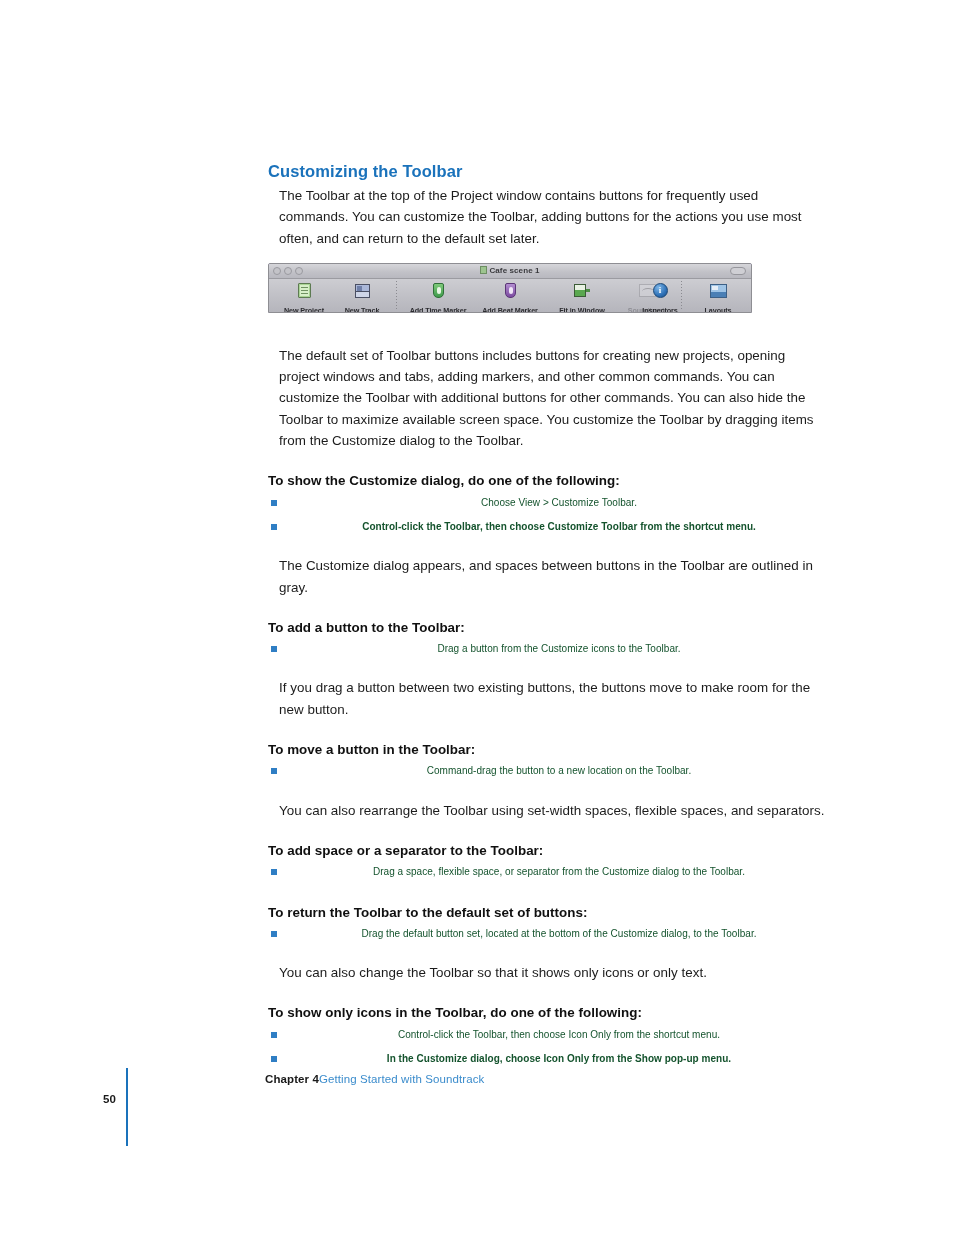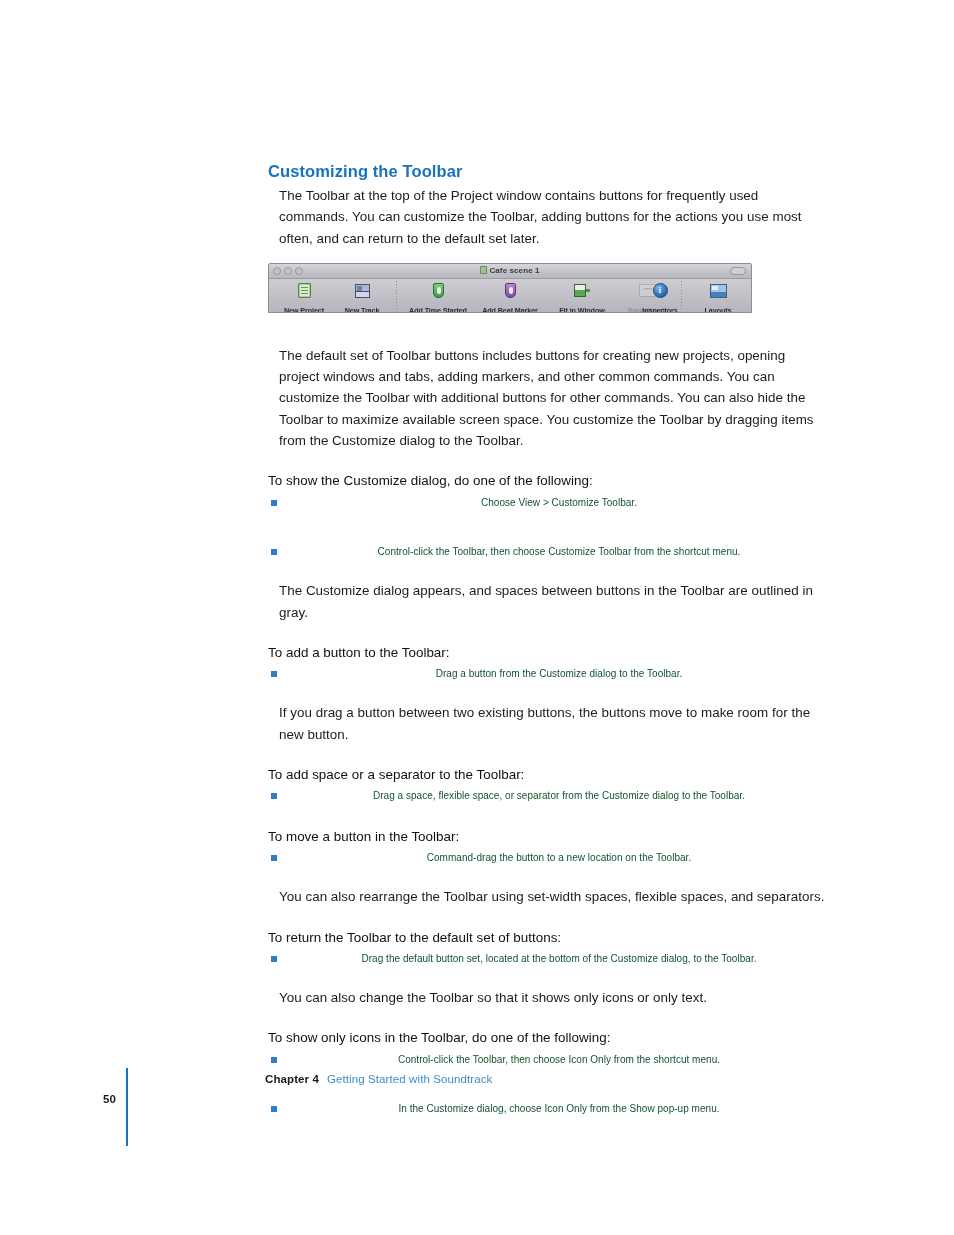--- a/index.html
+++ b/index.html
@@ -47,21 +47,21 @@
     margin: 0 0 0 11px;
     color: #1c1c1c;
     letter-spacing: 0.03px;
   }
 
   p.spaced { margin-top: 18px; }
 
   h2.proc-head {
     font-size: 13.4px;
     line-height: 21.3px;
-    font-weight: normal;
+    font-weight: bold;
     margin: 0;
     color: #101010;
     letter-spacing: 0.03px;
   }
 
   .proc-block { margin-top: 19px; }
 
   ul.bullets {
     list-style: none;
     margin: 0;
@@ -70,21 +70,21 @@
   ul.bullets li {
     position: relative;
     padding-left: 22px;
     font-size: 10px;
     line-height: 21.3px;
     color: #14532d;
     margin-top: 0;
     letter-spacing: 0.03px;
     text-align: center;
   }
-  ul.bullets li + li { margin-top: 28px; }
+  ul.bullets li + li { margin-top: 3px; font-weight: bold; }
   ul.bullets li .bullet-mark {
     position: absolute;
     left: 3px;
     top: 8px;
     width: 6px;
     height: 6px;
     background: #2f7ec4;
     display: block;
   }
 
@@ -371,21 +371,20 @@
     font-size: 11.5px;
     letter-spacing: 0.1px;
     white-space: nowrap;
   }
   .footer-text .chap {
     font-weight: bold;
     color: #1a1a1a;
   }
   .footer-text .chap-title {
     color: #3b8ccc;
-    margin-left: 8px;
   }
 </style>
 </head>
 <body>
 
 <div class="page">
 
   <div class="content">
 
     <h1 class="section-title">Customizing the Toolbar</h1>
@@ -401,38 +400,38 @@
       <ul class="bullets">
         <li><span class="bullet-mark"></span><span>Choose View &gt; Customize Toolbar.</span></li>
         <li><span class="bullet-mark"></span><span>Control-click the Toolbar, then choose Customize Toolbar from the shortcut menu.</span></li>
       </ul>
       <p class="body spaced">The Customize dialog appears, and spaces between buttons in the Toolbar are outlined in gray.</p>
     </div>
 
     <div class="proc-block">
       <h2 class="proc-head">To add a button to the Toolbar:</h2>
       <ul class="bullets">
-        <li><span class="bullet-mark"></span><span>Drag a button from the Customize dialog to the Toolbar.</span></li>
+        <li><span class="bullet-mark"></span><span>Drag a button from the Customize icons to the Toolbar.</span></li>
       </ul>
       <p class="body spaced">If you drag a button between two existing buttons, the buttons move to make room for the new button.</p>
-    </div>
-
-    <div class="proc-block">
-      <h2 class="proc-head">To add space or a separator to the Toolbar:</h2>
-      <ul class="bullets">
-        <li><span class="bullet-mark"></span><span>Drag a space, flexible space, or separator from the Customize dialog to the Toolbar.</span></li>
-      </ul>
     </div>
 
     <div class="proc-block">
       <h2 class="proc-head">To move a button in the Toolbar:</h2>
       <ul class="bullets">
         <li><span class="bullet-mark"></span><span>Command-drag the button to a new location on the Toolbar.</span></li>
       </ul>
       <p class="body spaced">You can also rearrange the Toolbar using set-width spaces, flexible spaces, and separators.</p>
+    </div>
+
+    <div class="proc-block">
+      <h2 class="proc-head">To add space or a separator to the Toolbar:</h2>
+      <ul class="bullets">
+        <li><span class="bullet-mark"></span><span>Drag a space, flexible space, or separator from the Customize dialog to the Toolbar.</span></li>
+      </ul>
     </div>
 
     <div class="proc-block">
       <h2 class="proc-head">To return the Toolbar to the default set of buttons:</h2>
       <ul class="bullets">
         <li><span class="bullet-mark"></span><span>Drag the default button set, located at the bottom of the Customize dialog, to the Toolbar.</span></li>
       </ul>
       <p class="body spaced">You can also change the Toolbar so that it shows only icons or only text.</p>
     </div>
 
@@ -478,21 +477,21 @@
               </span>
             <span class="label">New Track</span>
           </div>
 
           <div class="tb-sep"></div>
 
           <div class="tb-btn wide">
             <span class="glyph">
                 <span class="ic ic-timemarker"></span>
               </span>
-            <span class="label">Add Time Started</span>
+            <span class="label">Add Time Marker</span>
           </div>
 
           <div class="tb-btn wide">
             <span class="glyph">
                 <span class="ic ic-beatmarker"></span>
               </span>
             <span class="label">Add Beat Marker</span>
           </div>
 
           <div class="tb-btn wide">

